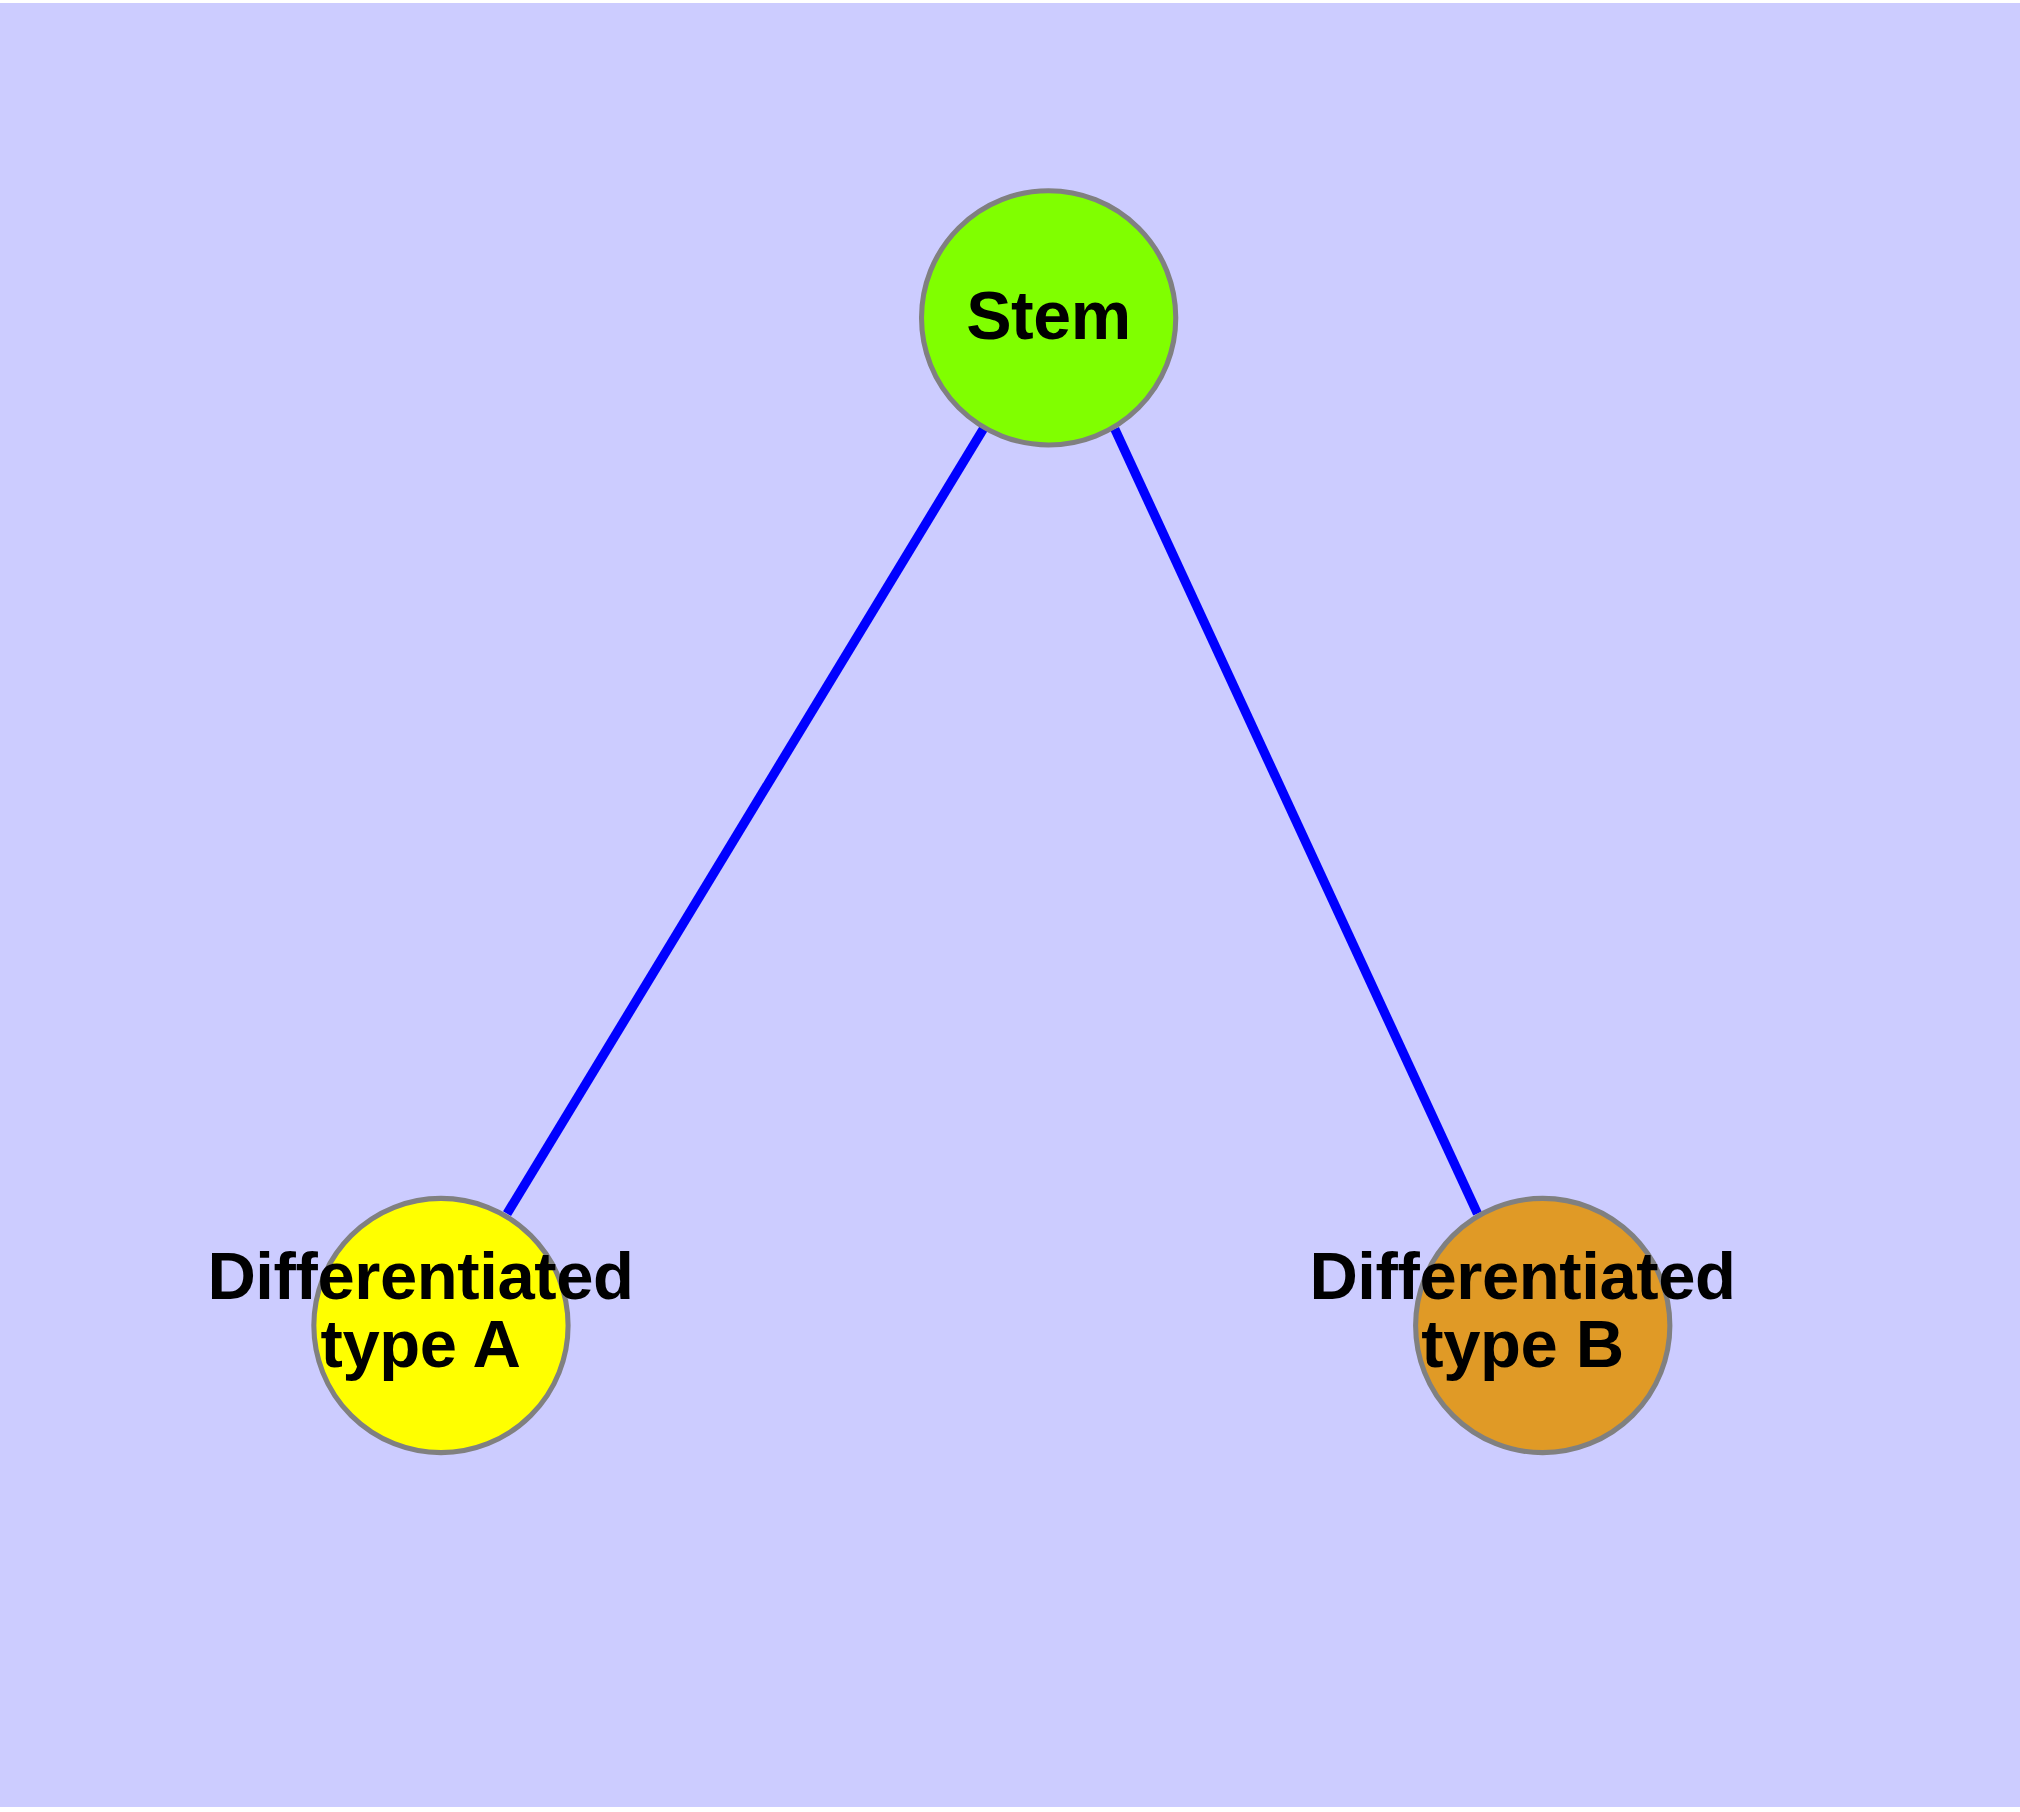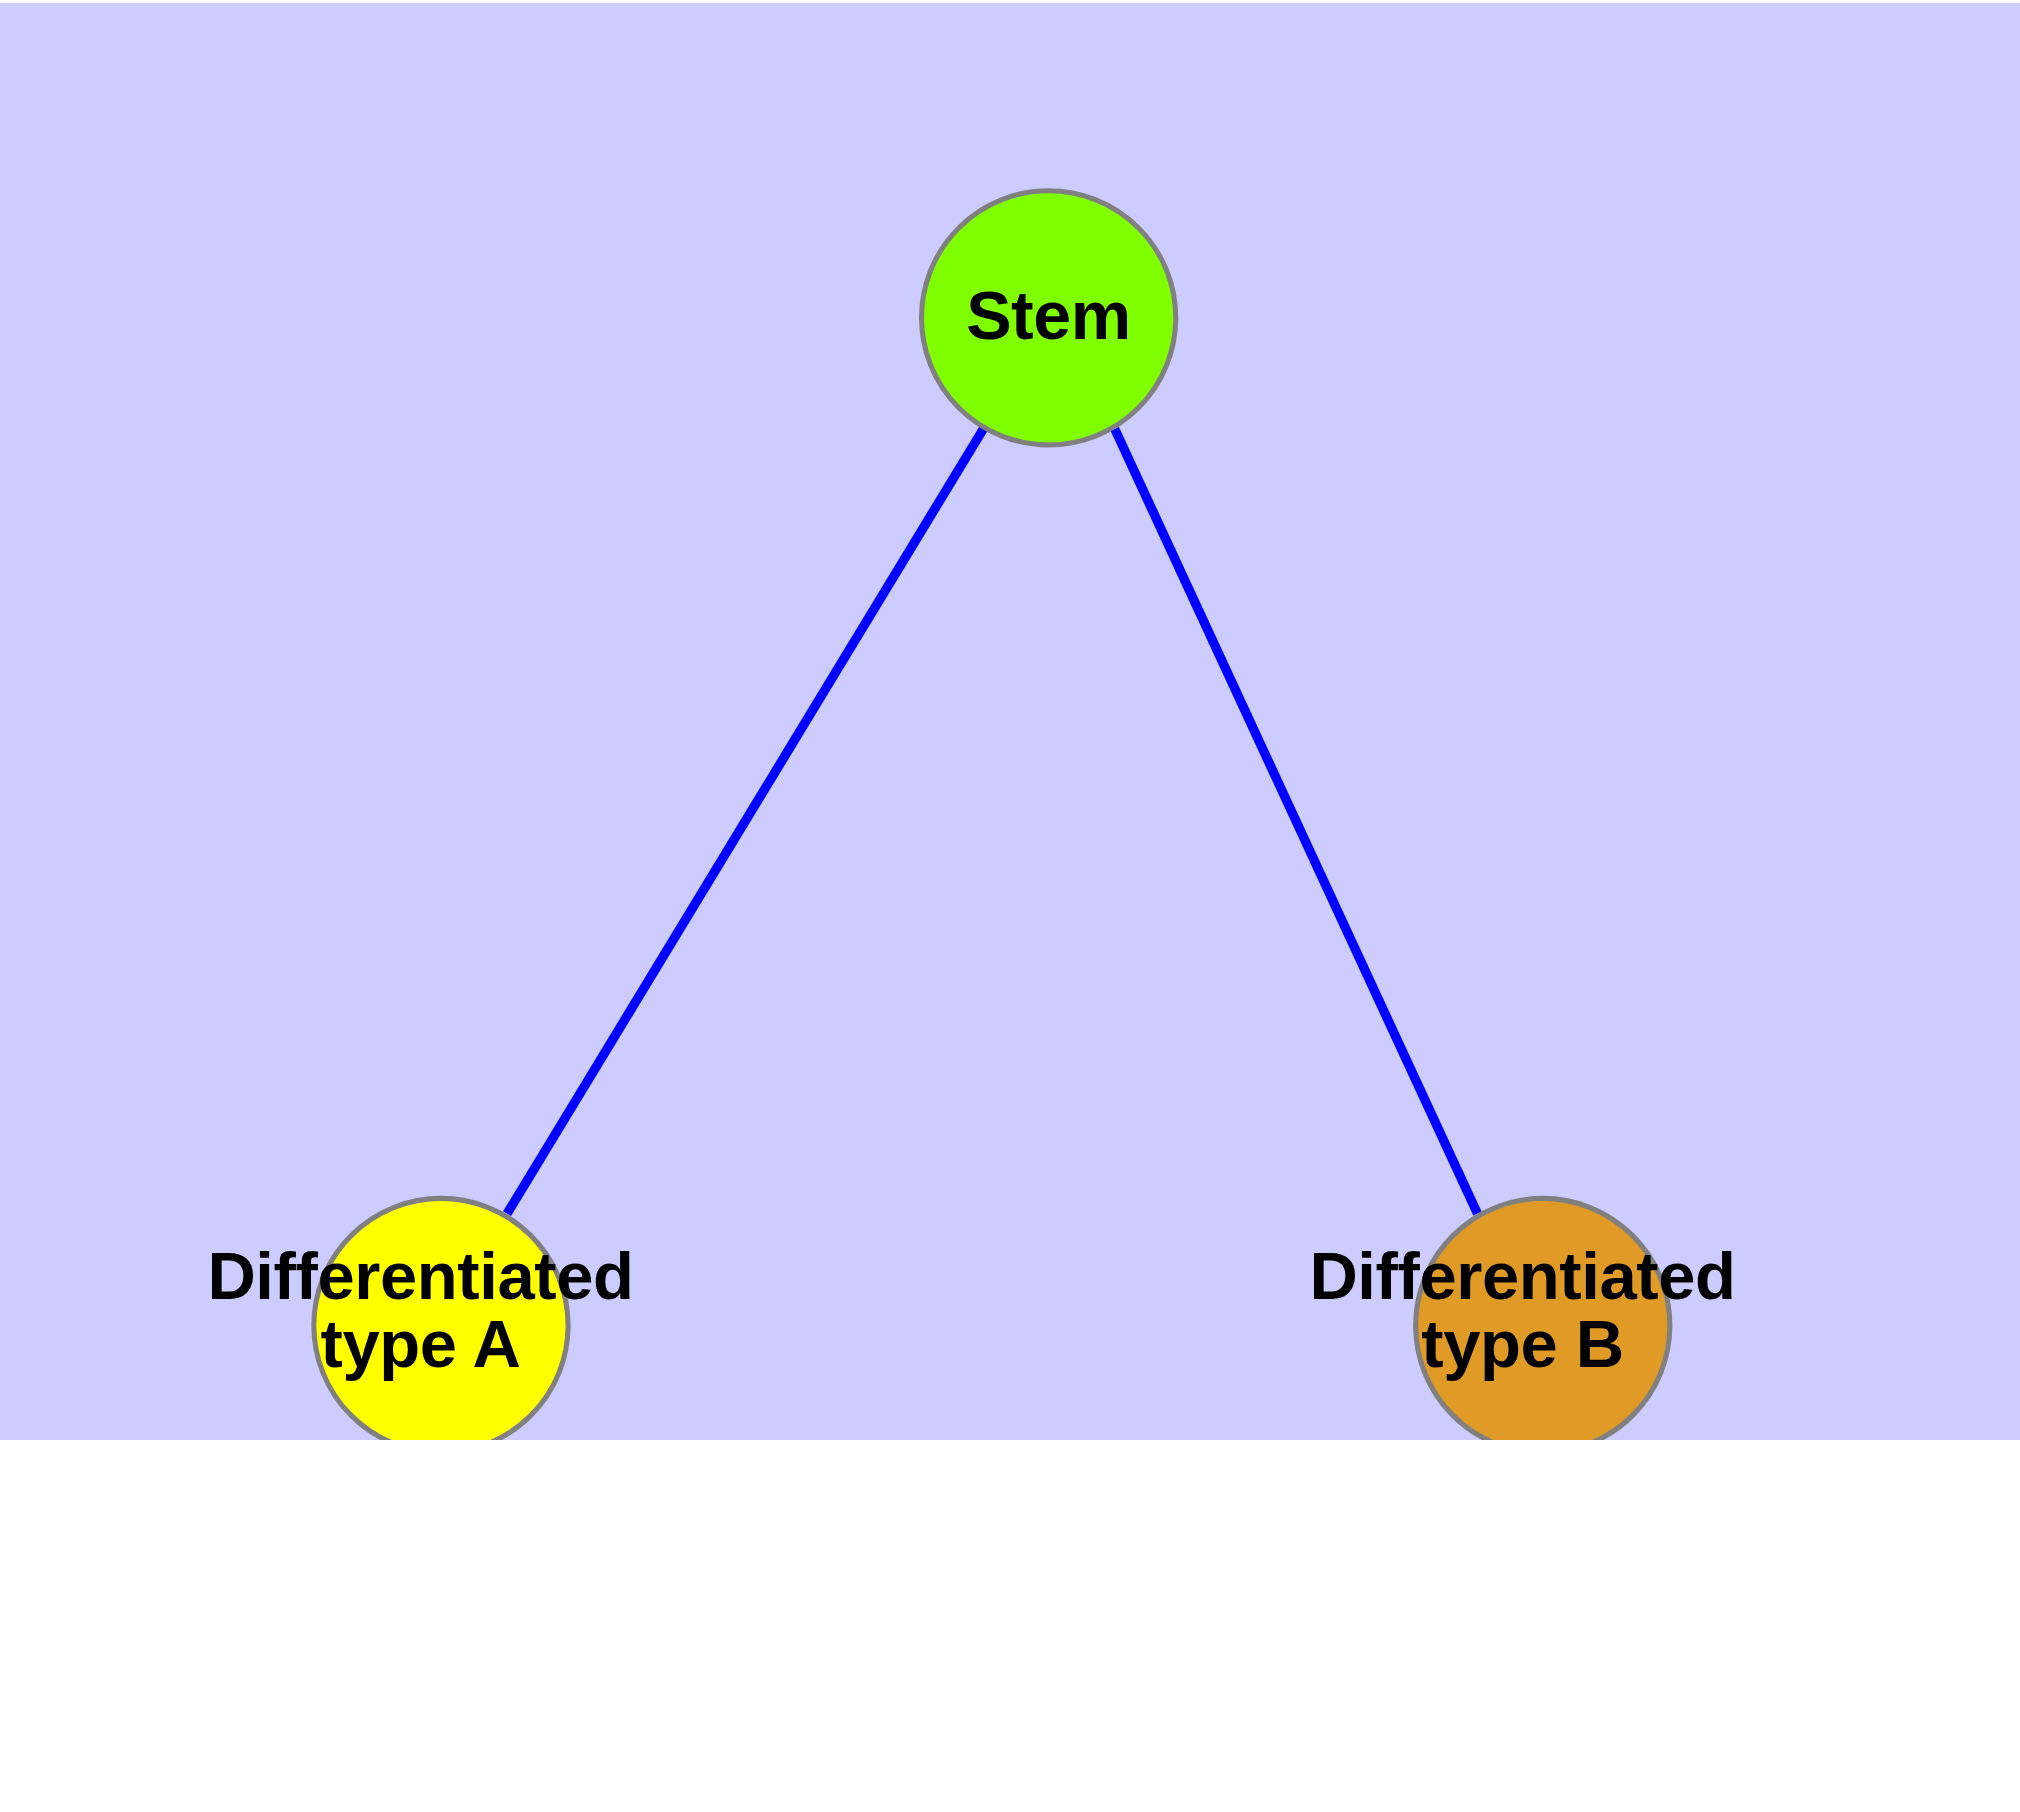--- a/index.html
+++ b/index.html
@@ -4,21 +4,21 @@
 <title>Cell Differentiation Graph</title>
 <style>
   html, body {
     margin: 0;
     padding: 0;
     background: #ffffff;
   }
   #canvas {
     position: relative;
     width: 2021px;
-    height: 1440px;
+    height: 1812px;
     background: #ffffff;
     overflow: hidden;
     font-family: "Liberation Sans", "DejaVu Sans", sans-serif;
   }
   #plot-area {
     position: absolute;
     left: 0px;
     top: 3.4px;
     width: 2021px;
     height: 1804px;

